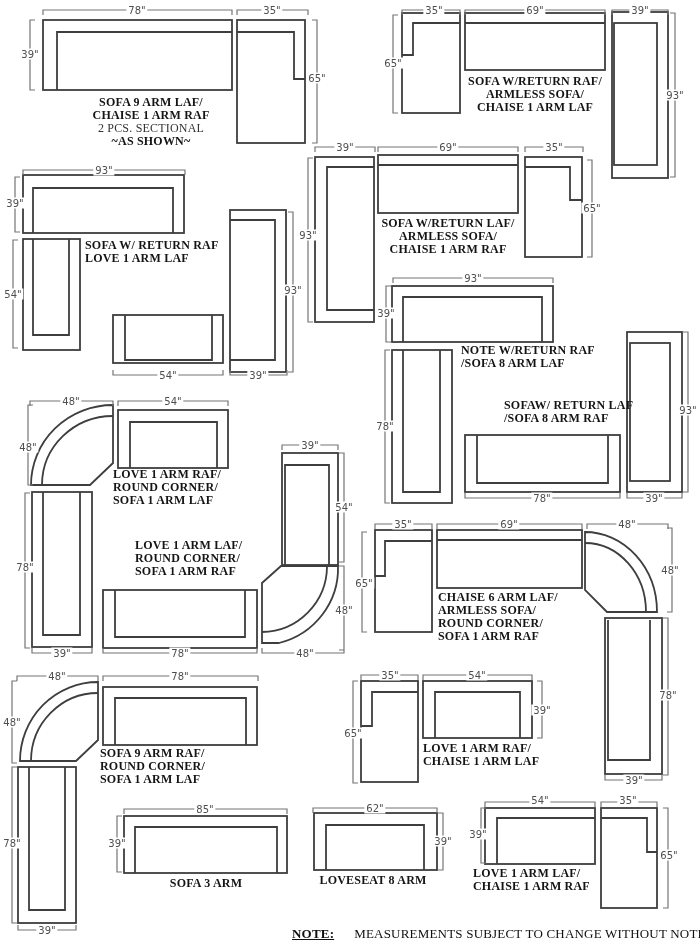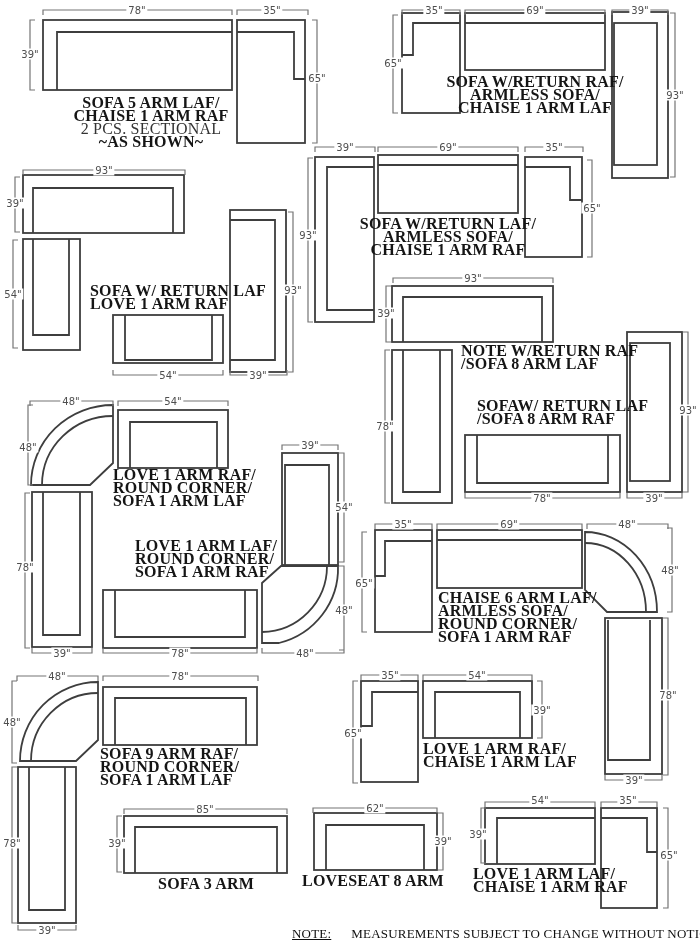--- a/index.html
+++ b/index.html
@@ -2,26 +2,26 @@
 <html><head>
 <meta charset="utf-8">
 <style>
   html,body{margin:0;padding:0;background:#fff}
   #canvas{position:relative;width:700px;height:947px;background:#fff;overflow:hidden;
           font-family:"Liberation Serif",serif}
   #diagram-svg{position:absolute;left:0;top:0}
   .dim{position:absolute;transform:translate(-50%,-50%);
        font-family:"DejaVu Sans",sans-serif;font-size:10px;line-height:11px;
        color:#4e4e4e;background:#fff;padding:0 2px;white-space:nowrap}
-  .lbl{position:absolute;font-weight:bold;font-size:16px;line-height:13px;
+  .lbl{position:absolute;font-weight:bold;font-size:12px;line-height:13px;
        color:#151515;letter-spacing:.2px;white-space:nowrap}
   .lbl.c{transform:translateX(-50%);text-align:center}
   .lbl .thin{font-weight:normal;color:#333}
   .note{position:absolute;font-size:13px;color:#101010;letter-spacing:.2px;white-space:nowrap}
-  .note .nlabel{font-weight:normal;text-decoration:underline;margin-right:20px}
+  .note .nlabel{font-weight:bold;text-decoration:underline;margin-right:20px}
 </style>
 </head>
 <body>
 
 <div id="canvas">
 
 <svg id="diagram-svg" width="700" height="947" viewBox="0 0 700 947">
 
   <g stroke="#3e3e3e" stroke-width="1.8" fill="none">
 
@@ -214,44 +214,44 @@
 
 <span class="dim" style="left:375px;top:808px">62"</span>
 <span class="dim" style="left:443px;top:841px">39"</span>
 
 <span class="dim" style="left:540px;top:800px">54"</span>
 <span class="dim" style="left:628px;top:800px">35"</span>
 <span class="dim" style="left:478px;top:834px">39"</span>
 <span class="dim" style="left:669px;top:855px">65"</span>
 
 <div class="lbl c" style="left:151px;top:96px">
-  <div>SOFA 5 ARM LAF/</div>
+  <div>SOFA 9 ARM LAF/</div>
   <div>CHAISE 1 ARM RAF</div>
   <div class="thin">2 PCS. SECTIONAL</div>
   <div>~AS SHOWN~</div>
 </div>
 <div class="lbl c" style="left:535px;top:75px">
   <div>SOFA W/RETURN RAF/</div>
   <div>ARMLESS SOFA/</div>
   <div>CHAISE 1 ARM LAF</div>
 </div>
-<div class="lbl" style="left:90px;top:284px">
-  <div>SOFA W/ RETURN LAF</div>
-  <div>LOVE 1 ARM RAF</div>
+<div class="lbl" style="left:85px;top:239px">
+  <div>SOFA W/ RETURN RAF</div>
+  <div>LOVE 1 ARM LAF</div>
 </div>
 <div class="lbl c" style="left:448px;top:217px">
   <div>SOFA W/RETURN LAF/</div>
   <div>ARMLESS SOFA/</div>
   <div>CHAISE 1 ARM RAF</div>
 </div>
 <div class="lbl" style="left:461px;top:344px">
   <div>NOTE W/RETURN RAF</div>
   <div>/SOFA 8 ARM LAF</div>
 </div>
-<div class="lbl" style="left:477px;top:399px">
+<div class="lbl" style="left:504px;top:399px">
   <div>SOFAW/ RETURN LAF</div>
   <div>/SOFA 8 ARM RAF</div>
 </div>
 <div class="lbl" style="left:113px;top:468px">
   <div>LOVE 1 ARM RAF/</div>
   <div>ROUND CORNER/</div>
   <div>SOFA 1 ARM LAF</div>
 </div>
 <div class="lbl" style="left:135px;top:539px">
   <div>LOVE 1 ARM LAF/</div>

